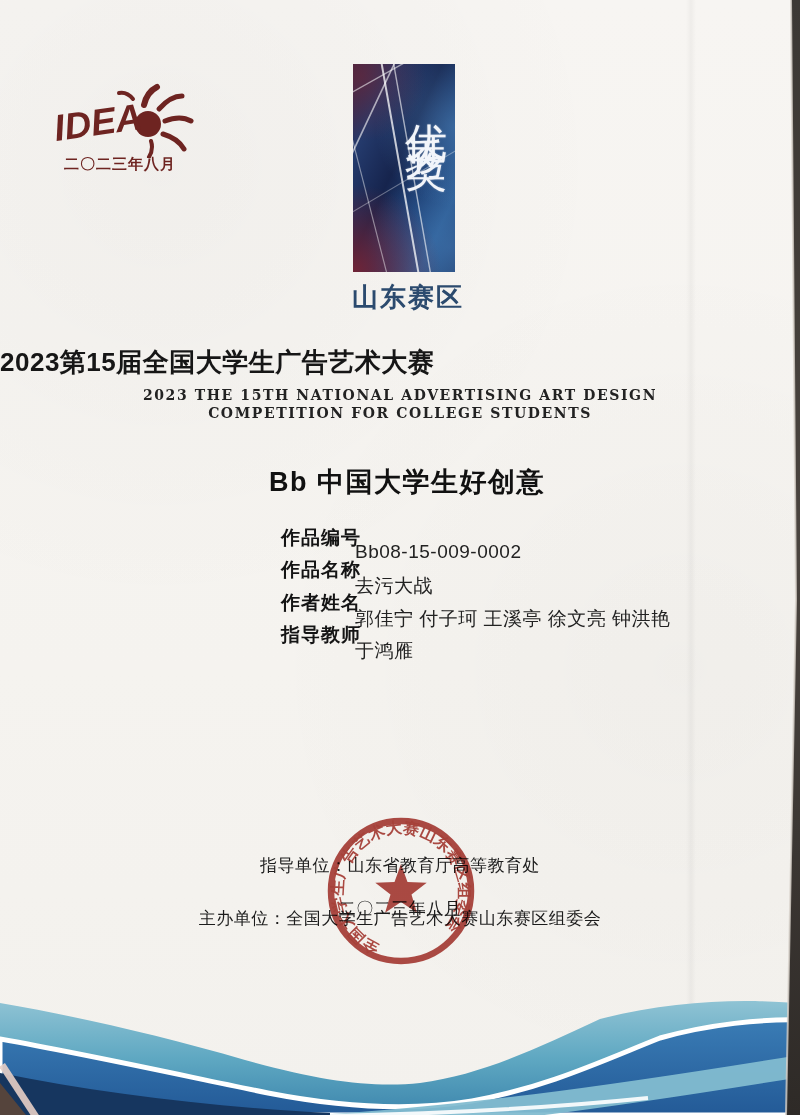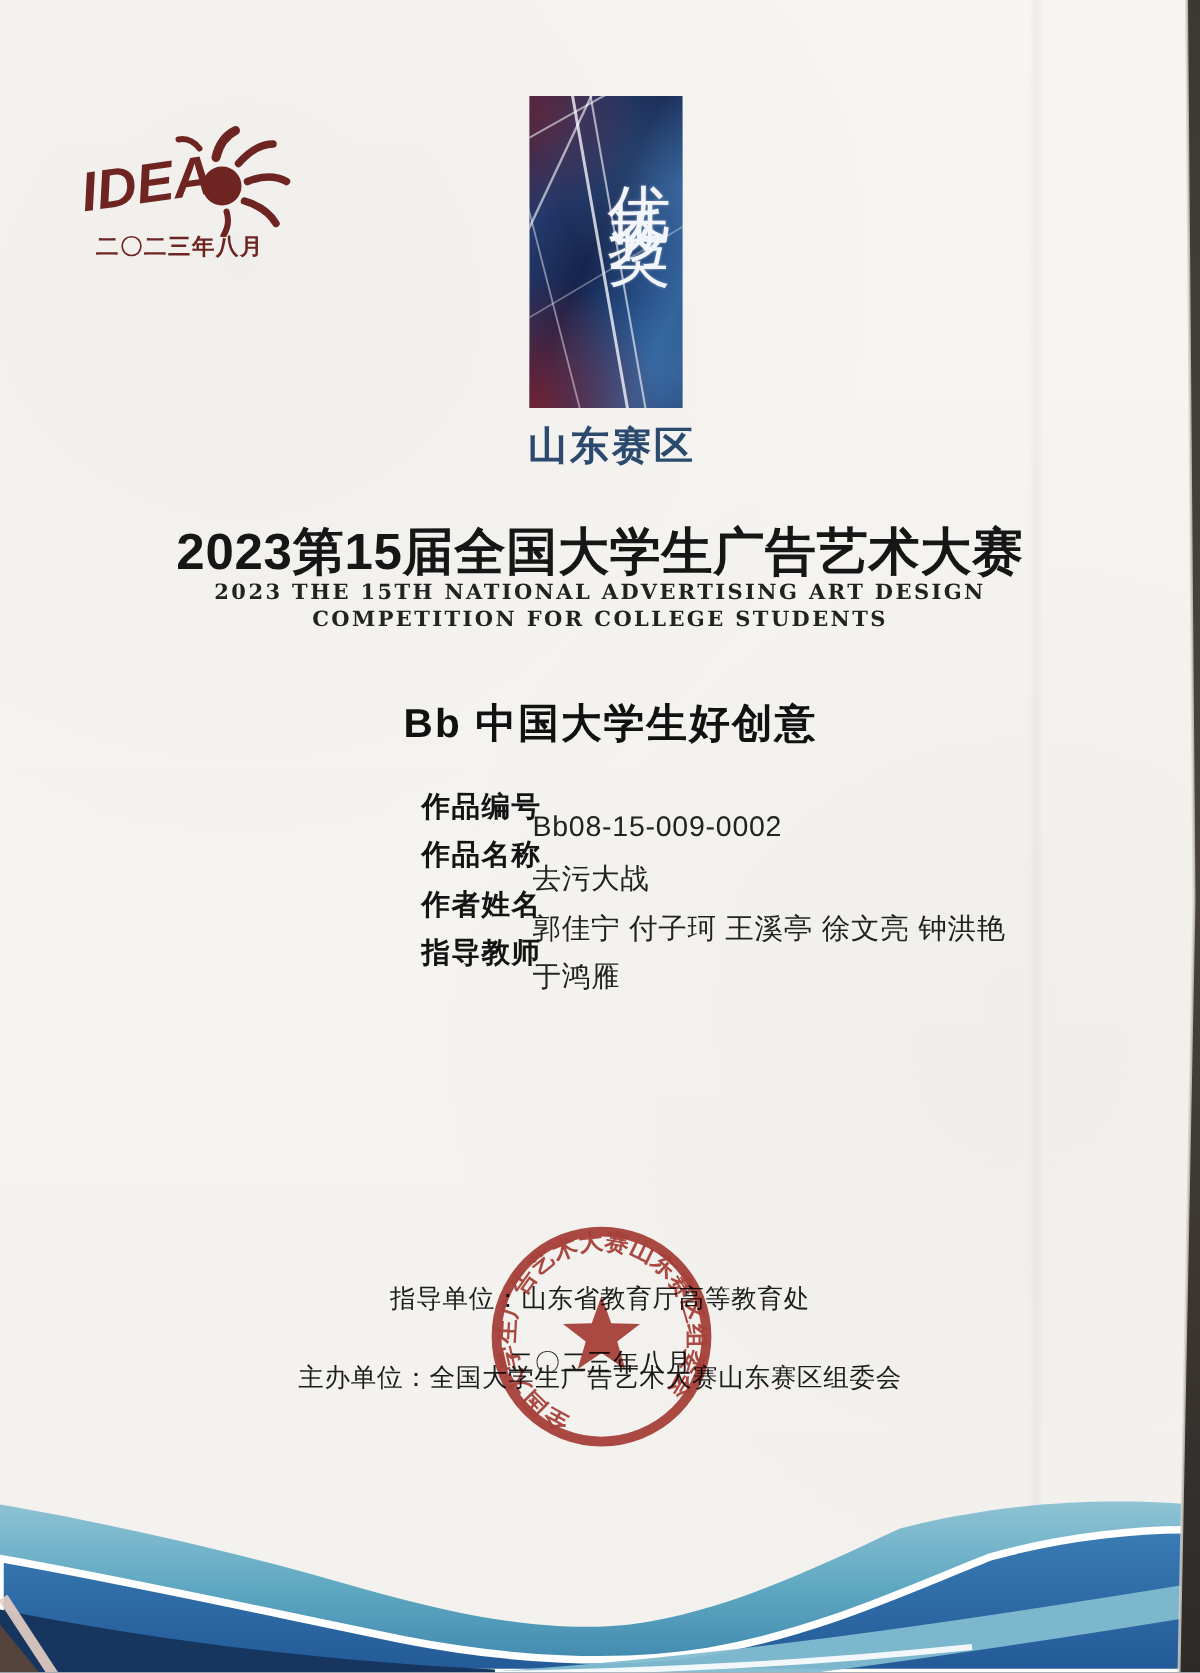--- a/index.html
+++ b/index.html
@@ -28,22 +28,22 @@
       linear-gradient(115deg,#3c2445 0%,#243a6c 22%,#16244d 45%,#1d3f74 65%,#2c5b92 82%,#23406f 100%);
   }
   .banner-lines{position:absolute;inset:0;}
   .award-text{position:absolute;left:50px;top:26px;
     writing-mode:vertical-rl;text-orientation:upright;
     font-size:42px;line-height:46px;letter-spacing:14px;
     color:#f2f5fa;font-weight:500;text-shadow:0 0 2px rgba(255,255,255,.4);}
   .region{position:absolute;left:300px;top:280px;width:216px;text-align:center;
     font-size:26px;letter-spacing:2px;font-weight:600;color:#2b4a6e;}
   
-  .title-cn{position:absolute;left:0;right:0;top:345px;text-align:center;
-    font-size:34px;font-weight:800;color:#161616;letter-spacing:0.5px;}
+  .title-cn{position:absolute;left:0;right:0;top:345px;
+    font-size:26px;font-weight:800;color:#161616;letter-spacing:0.5px;}
   .title-en{position:absolute;left:0;right:0;text-align:center;
     font-family:"DejaVu Serif","Liberation Serif",serif;
     font-size:14px;font-weight:700;letter-spacing:1.6px;color:#222;}
   .en1{top:387px;} .en2{top:405px;}
   .category{position:absolute;left:14px;right:0;top:464px;text-align:center;
     font-size:27px;font-weight:800;color:#111;letter-spacing:1.5px;}
   
   .field-row{position:absolute;left:0;width:780px;height:24px;font-size:19px;}
   .field-label{position:absolute;left:281px;font-weight:700;letter-spacing:1px;color:#141414;}
   .field-value{position:absolute;left:355px;font-weight:400;letter-spacing:0.5px;color:#222;white-space:nowrap;margin-top:16px;}

